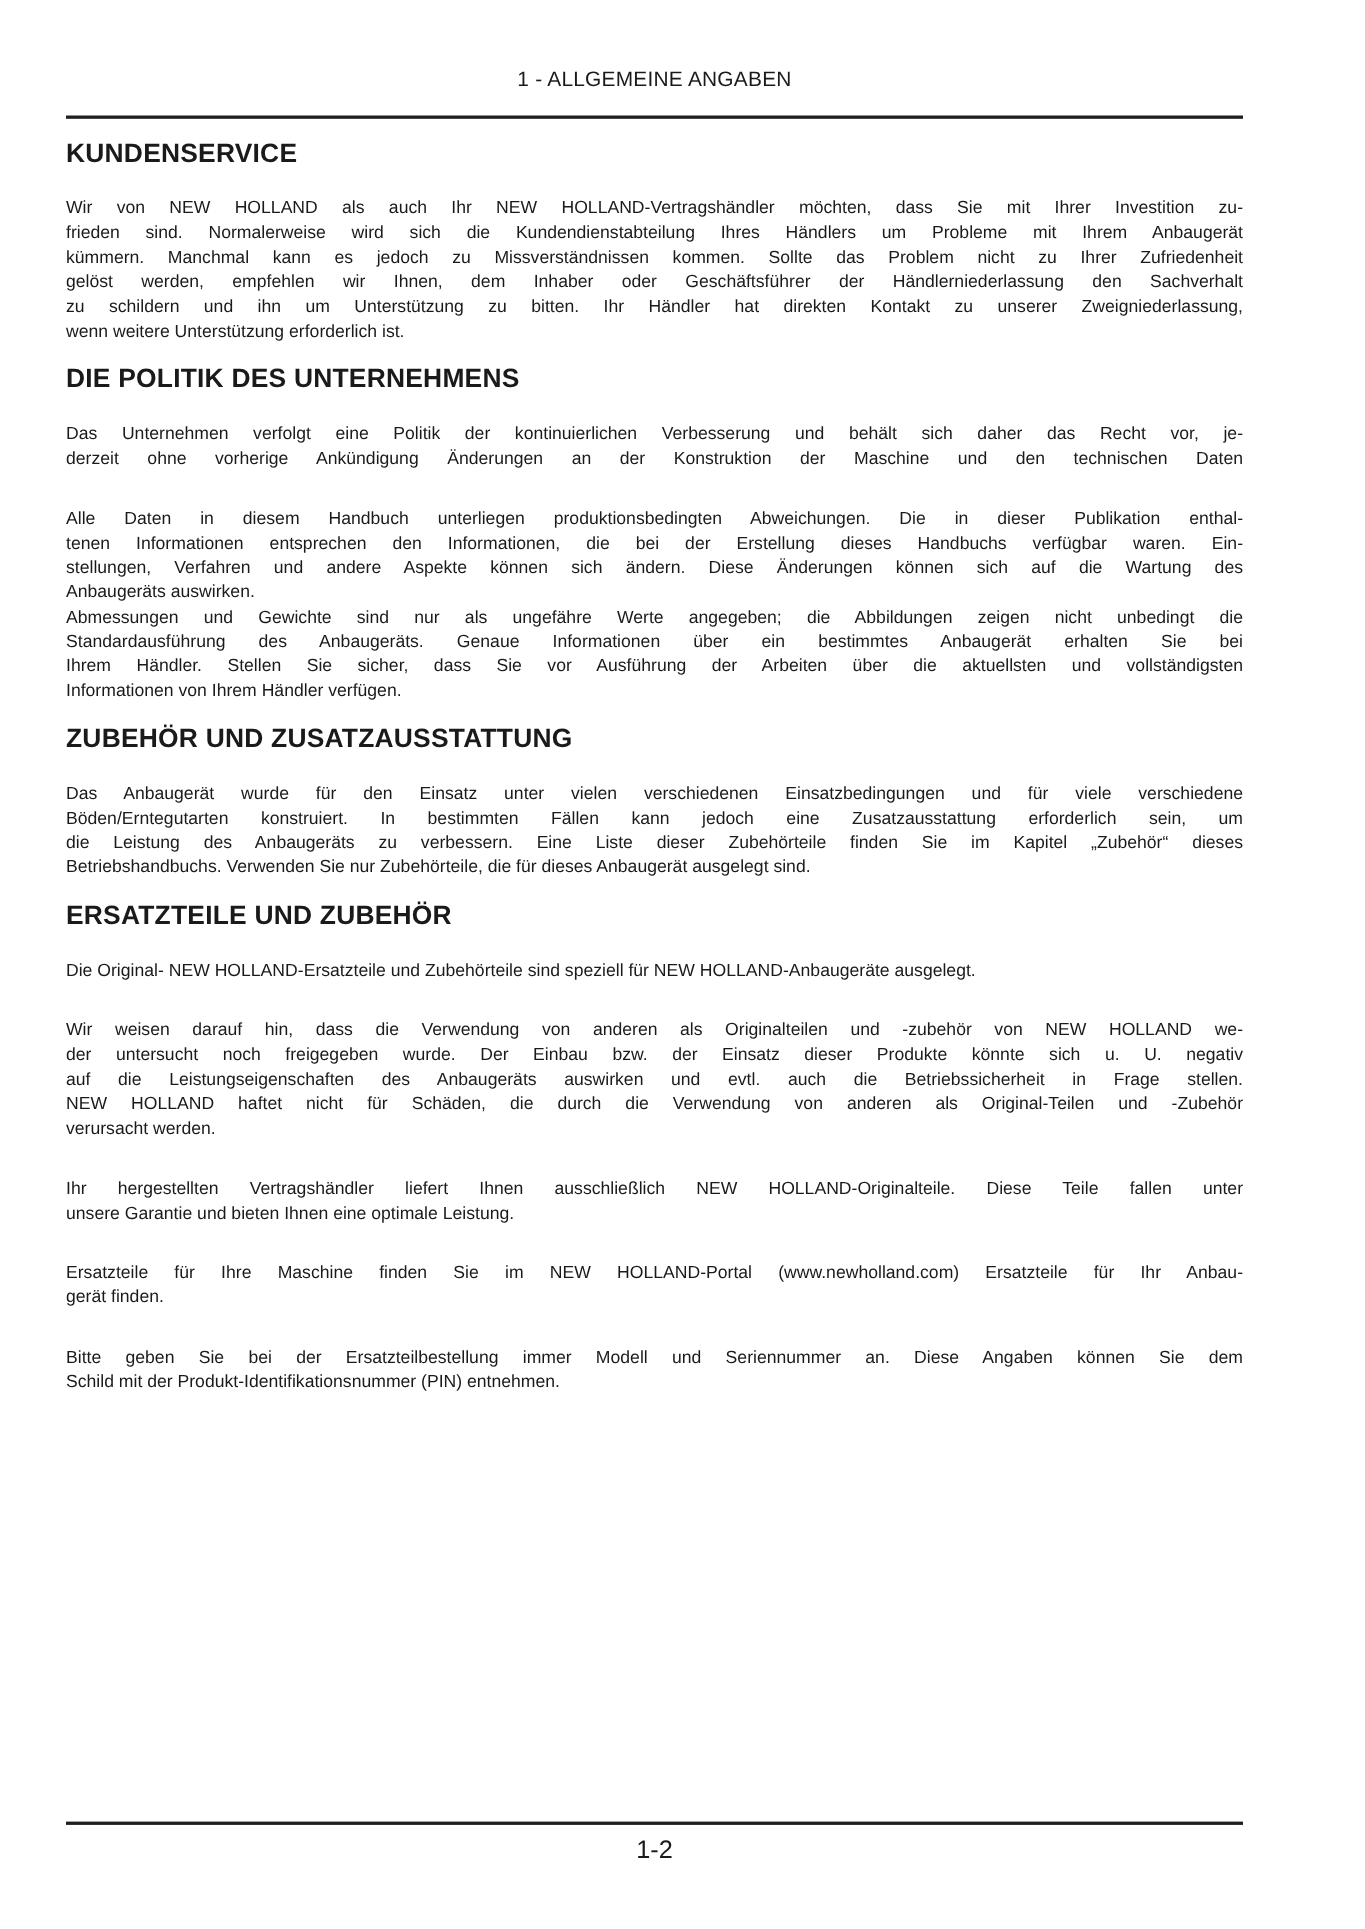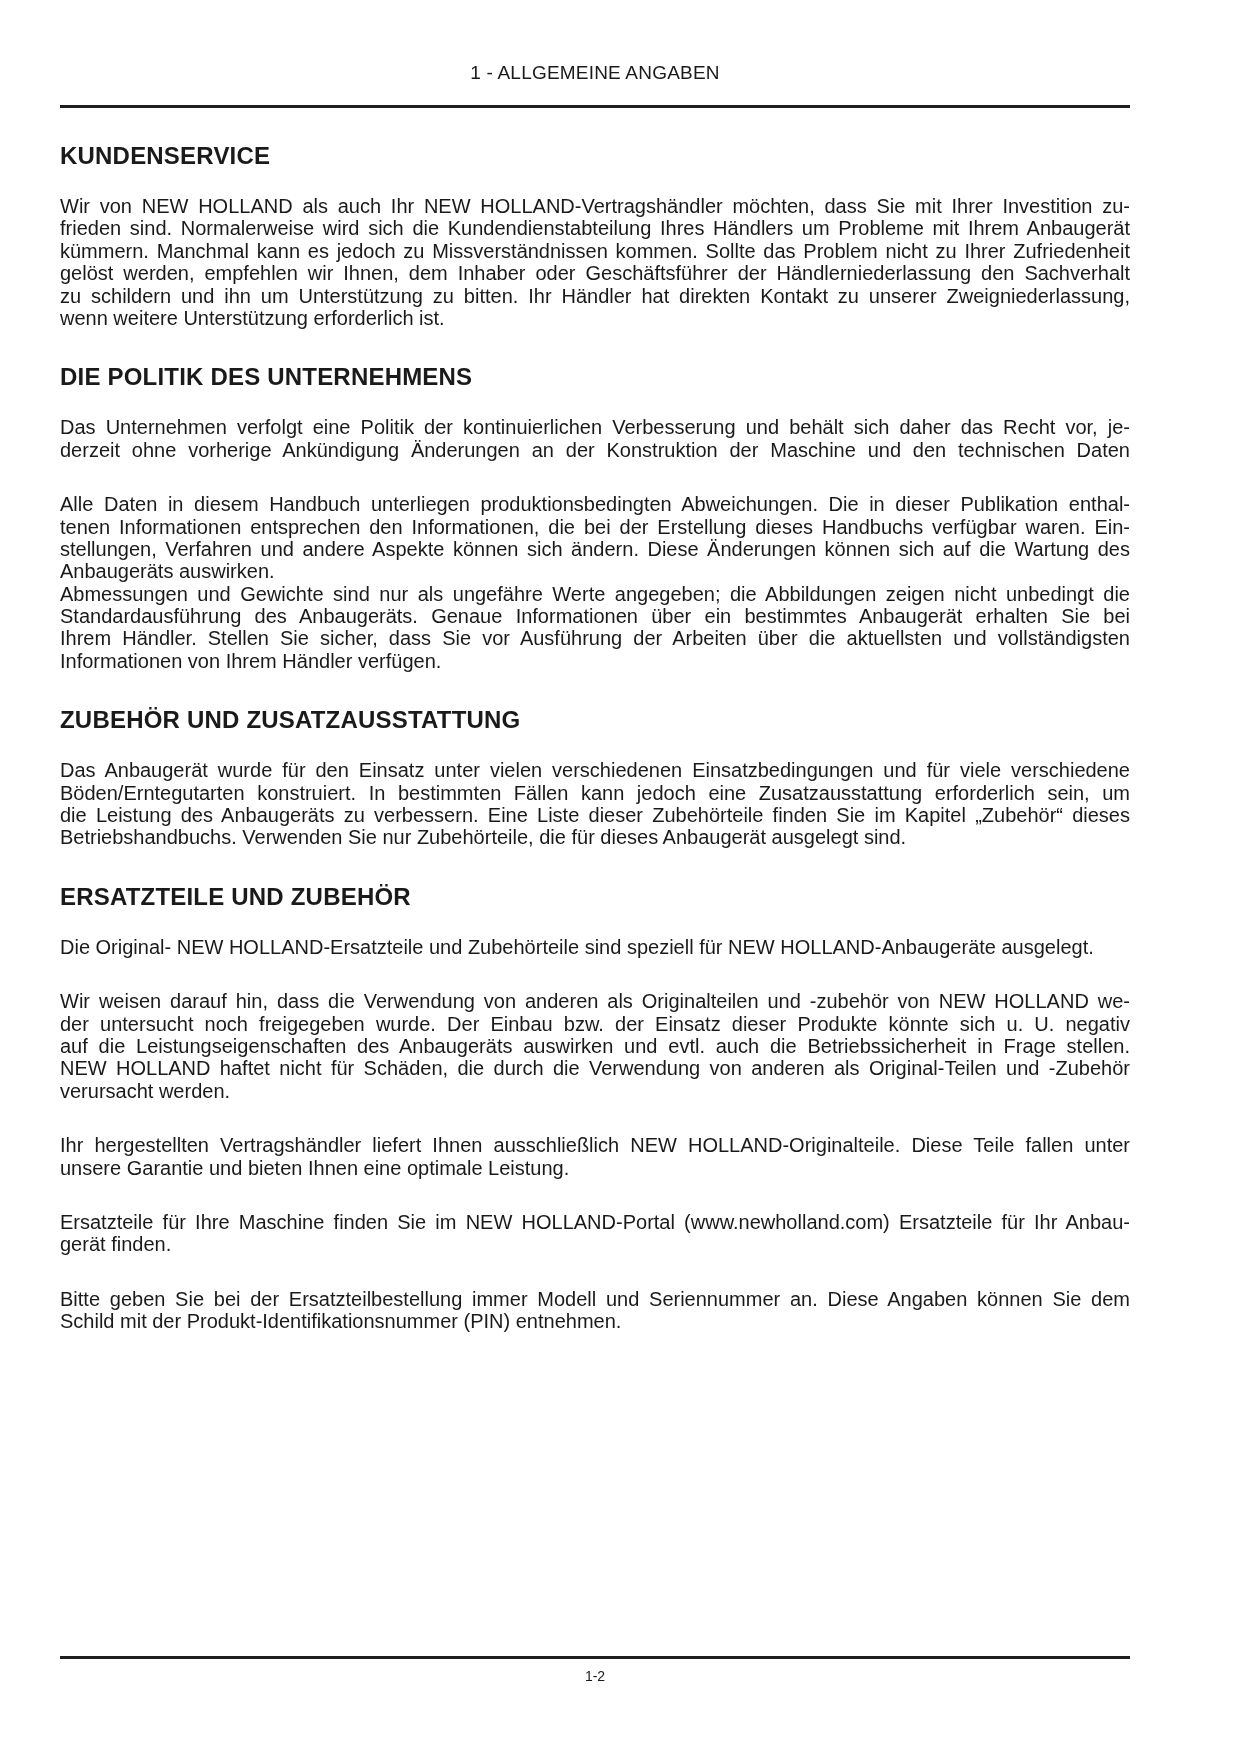--- a/index.html
+++ b/index.html
@@ -23,29 +23,29 @@
     letter-spacing: 0.2px;
     white-space: nowrap;
   }
   .rule { height: 3px; background: #1f1f1f; }
   .header-rule { margin-top: 21px; }
   .section-heading {
     font-size: 24px;
     line-height: 28px;
     font-weight: bold;
     letter-spacing: 0.2px;
-    margin: 34px 0 25px 0;
+    margin: 18px 0 25px 0;
   }
-  .para { font-size: 20px; line-height: 22.4px; }
+  .para { font-size: 16px; line-height: 22.4px; }
   .para + .para { margin-top: 32px; }
   .para.tight { margin-top: 0; }
   .line { height: 22.4px; overflow: hidden; white-space: normal; }
   .line.just { text-align: justify; text-align-last: justify; }
   .doc-footer { position: absolute; left: 60px; right: 111px; top: 1656px; }
-  .page-number { text-align: center; font-size: 14px; margin-top: 9px; }
+  .page-number { text-align: center; font-size: 23px; margin-top: 9px; }
 </style>
 </head>
 <body>
 
 <div class="page">
 
   <div>
     <div class="chapter-title">1 - ALLGEMEINE ANGABEN</div>
     <div class="rule header-rule"></div>
   </div>

